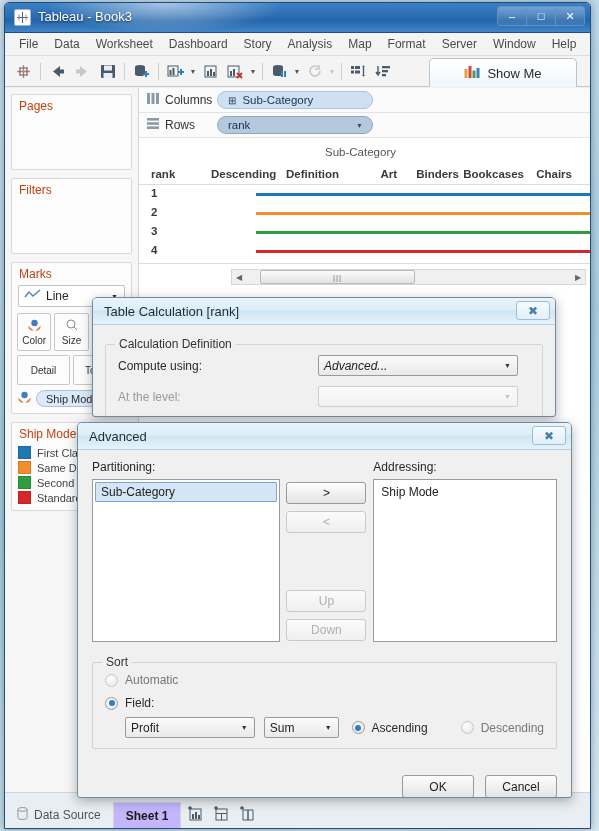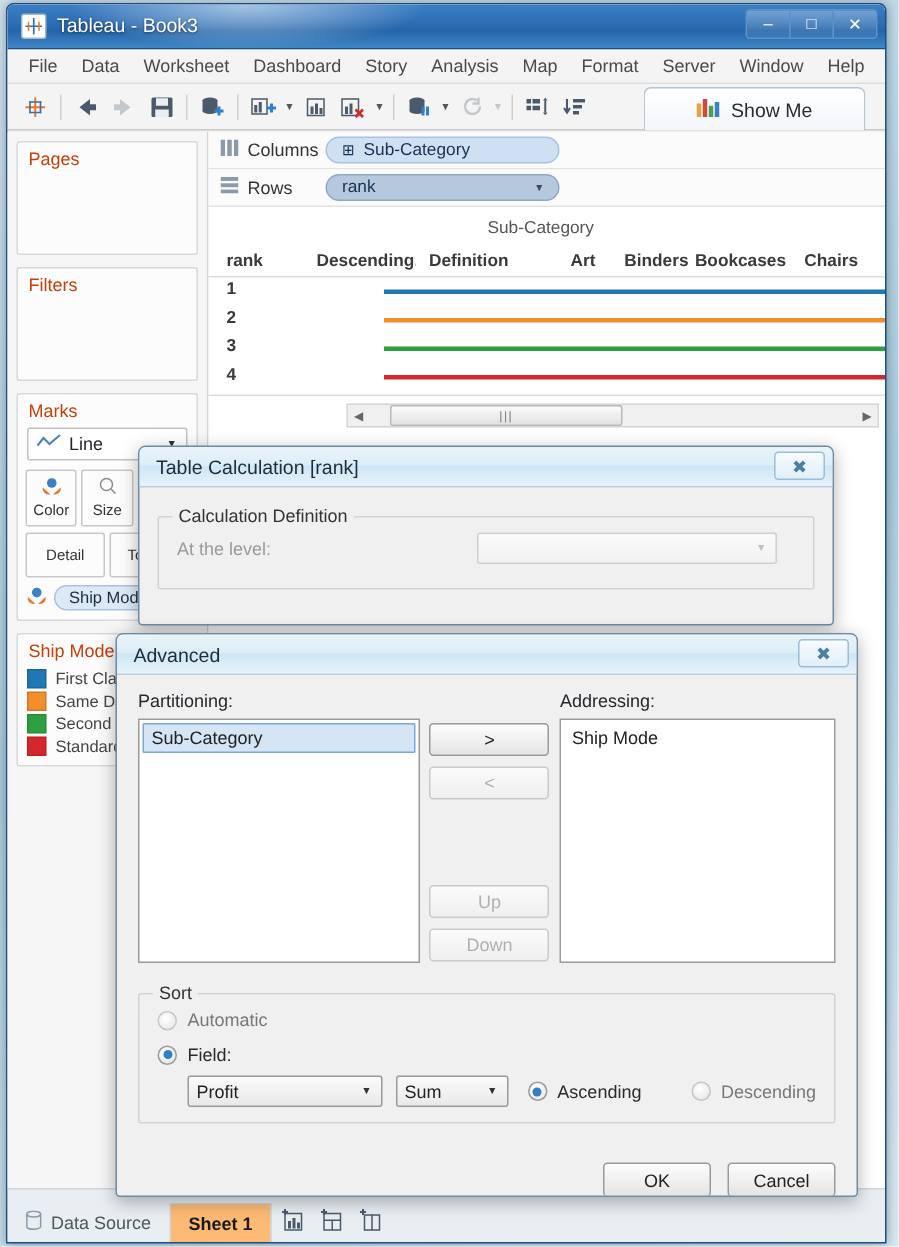--- a/index.html
+++ b/index.html
@@ -185,21 +185,21 @@
     position:absolute; left:0; right:0; bottom:0; height:36px;
     background:#e9eef2; border-top:1px solid #cdd6dd;
     display:flex; align-items:flex-end;
   }
   .sheet-tab {
     height:26px; display:flex; align-items:center; gap:6px;
     padding:0 12px; font-size:12px; color:#4c5760;
     border-right:1px solid #cdd6dd;
   }
   .sheet-tab.active {
-    background:#fdba74; color:#1a1a1a; font-weight:bold;
+    background:#c4b5fd; color:#1a1a1a; font-weight:bold;
     border-top:1px solid #cdd6dd;
   }
   .newsheet-btns { display:flex; align-items:center; height:26px; padding:0 6px; gap:10px; }
   
   .dialog {
     position:absolute;
     background:#f0f0f0;
     border:1px solid #6d8ba5;
     border-radius:5px 5px 3px 3px;
     box-shadow: 0 3px 12px rgba(0,0,0,.30);
@@ -641,20 +641,27 @@
   </div>
 
   <div class="dialog" id="dlg-table-calc" style="left:87px; top:294px; width:464px; height:120px;">
     <div class="dlg-title">
       <span>Table Calculation [rank]</span>
       <span class="dlg-close">✖</span>
     </div>
     <div class="dlg-body">
       <div class="group">
         <span class="gtitle">Calculation Definition</span>
+        <div class="frm-row">
+          <span class="frm-label">Compute using:</span>
+          <span class="combo italic" style="width:200px">
+            <span>Advanced...</span>
+            <span class="cv">▼</span>
+          </span>
+        </div>
         <div class="frm-row" style="margin-bottom:4px">
           <span class="frm-label dim">At the level:</span>
           <span class="combo disabled" style="width:200px">
             <span></span>
             <span class="cv">▼</span>
           </span>
         </div>
       </div>
     </div>
   </div>

